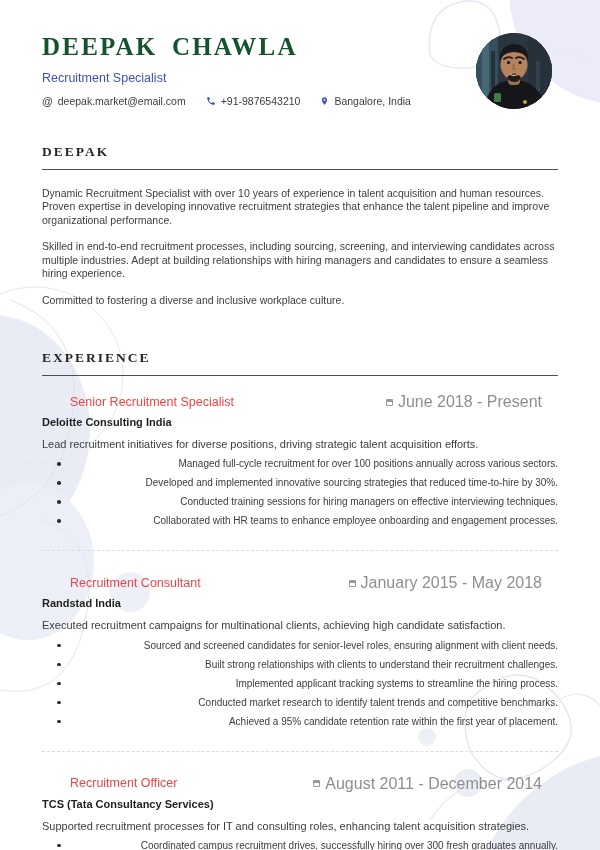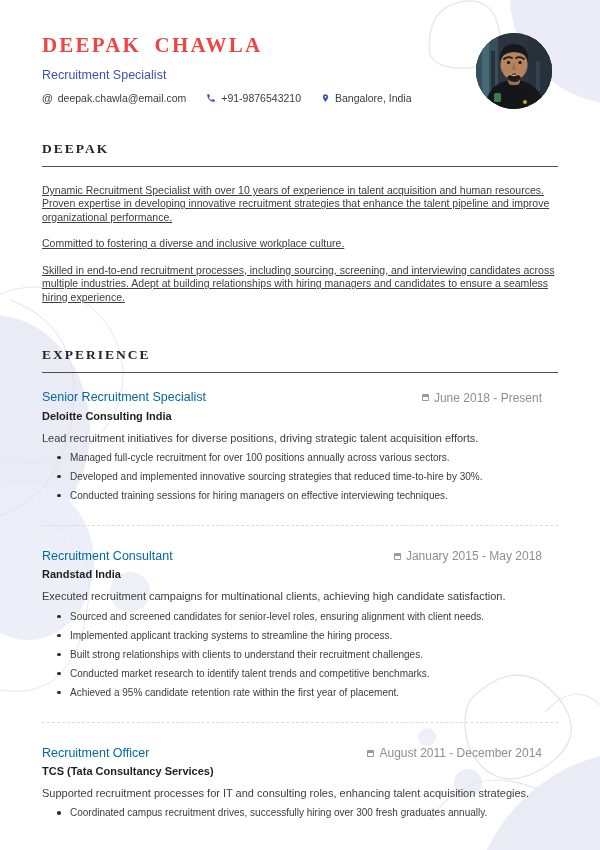--- a/index.html
+++ b/index.html
@@ -18,21 +18,21 @@
   }
   .page {
     position: relative; z-index: 1;
     padding: 33px 42px 0 42px;
     width: 600px; height: 850px;
   }
   
   .header { position: relative; }
   .name {
     font-family: "Liberation Serif", "DejaVu Serif", serif;
-    font-size: 21px; font-weight: bold; color: #ef4444;
+    font-size: 25px; font-weight: bold; color: #14532d;
     letter-spacing: 2.2px; word-spacing: 6px;
   }
   .subtitle {
     margin-top: 10px; font-size: 12.5px; color: #3f51b5; font-weight: 400;
   }
   .contact-row {
     margin-top: 10px; display: flex; align-items: center; gap: 20px;
     font-size: 10.5px; color: #3c3c3c;
   }
   .contact-item { display: inline-flex; align-items: center; gap: 5px; }
@@ -50,45 +50,45 @@
   .section-experience { margin-top: 43px; }
   .section-heading {
     font-family: "Liberation Serif", "DejaVu Serif", serif;
     font-size: 13.5px; font-weight: 600; color: #262626;
     letter-spacing: 2px;
   }
   .section-rule {
     margin-top: 9px; border: none; border-top: 1px solid #4f4f4f; height: 0;
   }
   
-  .summary-paragraphs { margin-top: 17px; text-decoration: underline; }
+  .summary-paragraphs { margin-top: 17px; }
   .summary-paragraphs p {
     font-size: 10.5px; line-height: 1.28; color: #3d3d3d;
     margin-bottom: 13px;
   }
   
   .jobs { margin-top: 17px; }
   .job + .job {
     border-top: 1px dashed #dcdcdc;
     margin-top: 23px; padding-top: 23px;
   }
   .job-head { display: flex; align-items: baseline; justify-content: space-between; }
-  .job-title { font-size: 12.5px; font-weight: 400; color: #0369a1; }
+  .job-title { font-size: 12.5px; font-weight: 400; color: #ef4444; margin-left: 28px; }
   .job-date {
-    font-size: 12px; color: #8e8e8e; white-space: nowrap;
+    font-size: 16px; color: #8e8e8e; white-space: nowrap;
     display: inline-flex; align-items: center; gap: 5px; padding-right: 16px;
   }
   .calendar-icon {
     display: inline-block; width: 7px; height: 7px;
     border: 1px solid #9a9a9e; border-top: 3px solid #9a9a9e;
     border-radius: 1px;
   }
   .job-company { margin-top: 5px; font-size: 11px; font-weight: bold; color: #1f1f1f; }
   .job-desc { margin-top: 9px; font-size: 11px; line-height: 1.3; color: #3d3d3d; }
-  .job-bullets { list-style: none; }
+  .job-bullets { list-style: none; text-align: right; }
   .job-bullets li {
     position: relative; padding-left: 28px; margin-top: 6px;
     font-size: 10px; line-height: 1.3; color: #3c3c3c;
   }
   .job-bullets li::before {
     content: ""; position: absolute; left: 15px; top: 5px;
     width: 3.5px; height: 3.5px; border-radius: 50%; background: #2f2f2f;
   }
 </style>
 </head>
@@ -116,21 +116,21 @@
 </svg>
 
 <div class="page">
 
   <header class="header">
     <h1 class="name">DEEPAK CHAWLA</h1>
     <div class="subtitle">Recruitment Specialist</div>
     <div class="contact-row" id="contact-row">
         <span class="contact-item">
           <span class="contact-icon at-icon">@</span>
-          <span class="contact-text">deepak.chawla@email.com</span>
+          <span class="contact-text">deepak.market@email.com</span>
         </span>
         <span class="contact-item">
           <span class="contact-icon phone-icon">
             <svg width="10" height="10" viewBox="0 0 24 24">
               <path fill="#3f51b5" d="M6.6 10.8c1.4 2.8 3.8 5.1 6.6 6.6l2.2-2.2c.3-.3.7-.4 1-.2 1.2.4 2.4.6 3.7.6.6 0 1 .4 1 1V20c0 .6-.4 1-1 1C10.6 21 3 13.4 3 4c0-.6.4-1 1-1h3.5c.6 0 1 .4 1 1 0 1.2.2 2.5.6 3.7.1.3 0 .7-.2 1l-2.3 2.1z"></path>
             </svg>
           </span>
           <span class="contact-text">+91-9876543210</span>
         </span>
         <span class="contact-item">
@@ -177,22 +177,22 @@
         <circle cx="54" cy="73" r="1.5" fill="#b8933a"></circle>
       </svg>
     </div>
   </header>
 
   <section class="section-summary">
     <h2 class="section-heading">DEEPAK</h2>
     <hr class="section-rule">
     <div class="summary-paragraphs" id="summary-paragraphs">
         <p>Dynamic Recruitment Specialist with over 10 years of experience in talent acquisition and human resources. Proven expertise in developing innovative recruitment strategies that enhance the talent pipeline and improve organizational performance.</p>
+        <p>Skilled in end-to-end recruitment processes, including sourcing, screening, and interviewing candidates across multiple industries. Adept at building relationships with hiring managers and candidates to ensure a seamless hiring experience.</p>
         <p>Committed to fostering a diverse and inclusive workplace culture.</p>
-        <p>Skilled in end-to-end recruitment processes, including sourcing, screening, and interviewing candidates across multiple industries. Adept at building relationships with hiring managers and candidates to ensure a seamless hiring experience.</p>
       </div>
   </section>
 
   <section class="section-experience">
     <h2 class="section-heading">EXPERIENCE</h2>
     <hr class="section-rule">
     <div class="jobs" id="jobs">
         <article class="job">
           <div class="job-head">
             <h3 class="job-title">Senior Recruitment Specialist</h3>
@@ -200,36 +200,37 @@
               <span class="calendar-icon"></span>
               <span>June 2018 - Present</span>
             </span>
           </div>
           <div class="job-company">Deloitte Consulting India</div>
           <p class="job-desc">Lead recruitment initiatives for diverse positions, driving strategic talent acquisition efforts.</p>
           <ul class="job-bullets">
             <li>Managed full-cycle recruitment for over 100 positions annually across various sectors.</li>
             <li>Developed and implemented innovative sourcing strategies that reduced time-to-hire by 30%.</li>
             <li>Conducted training sessions for hiring managers on effective interviewing techniques.</li>
+            <li>Collaborated with HR teams to enhance employee onboarding and engagement processes.</li>
           </ul>
         </article>
         <article class="job">
           <div class="job-head">
             <h3 class="job-title">Recruitment Consultant</h3>
             <span class="job-date">
               <span class="calendar-icon"></span>
               <span>January 2015 - May 2018</span>
             </span>
           </div>
           <div class="job-company">Randstad India</div>
           <p class="job-desc">Executed recruitment campaigns for multinational clients, achieving high candidate satisfaction.</p>
           <ul class="job-bullets">
             <li>Sourced and screened candidates for senior-level roles, ensuring alignment with client needs.</li>
+            <li>Built strong relationships with clients to understand their recruitment challenges.</li>
             <li>Implemented applicant tracking systems to streamline the hiring process.</li>
-            <li>Built strong relationships with clients to understand their recruitment challenges.</li>
             <li>Conducted market research to identify talent trends and competitive benchmarks.</li>
             <li>Achieved a 95% candidate retention rate within the first year of placement.</li>
           </ul>
         </article>
         <article class="job">
           <div class="job-head">
             <h3 class="job-title">Recruitment Officer</h3>
             <span class="job-date">
               <span class="calendar-icon"></span>
               <span>August 2011 - December 2014</span>

